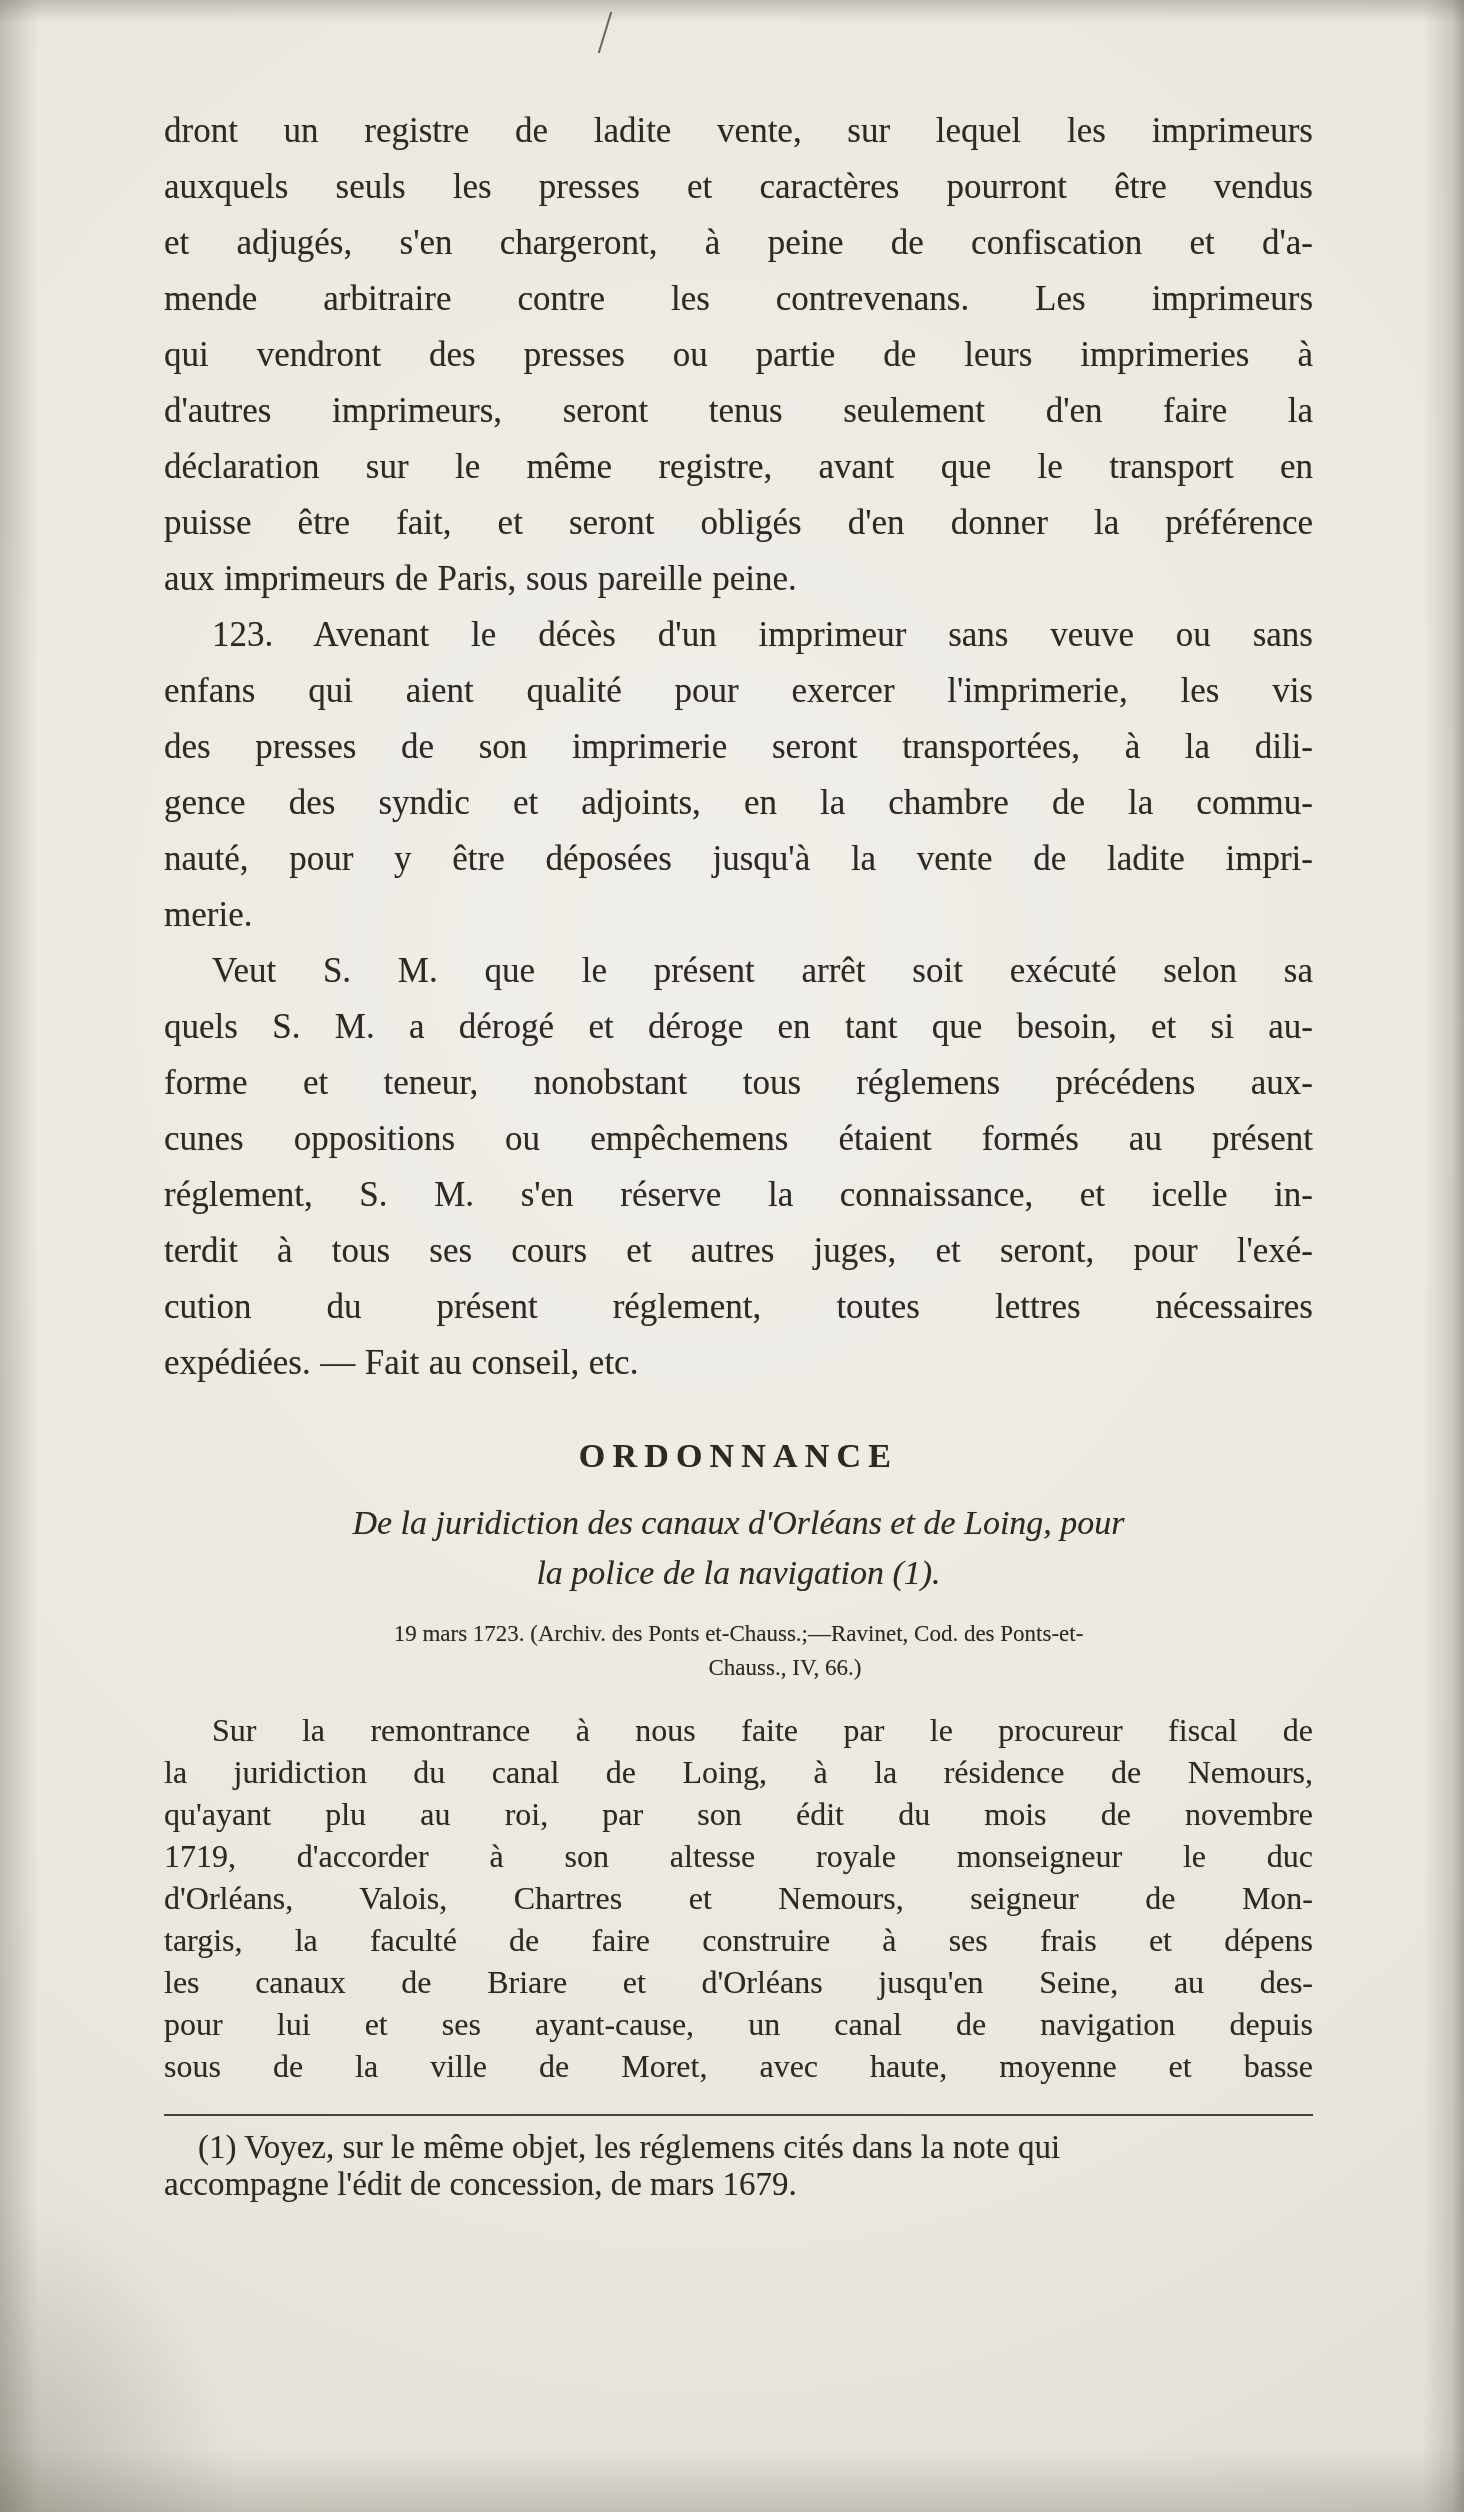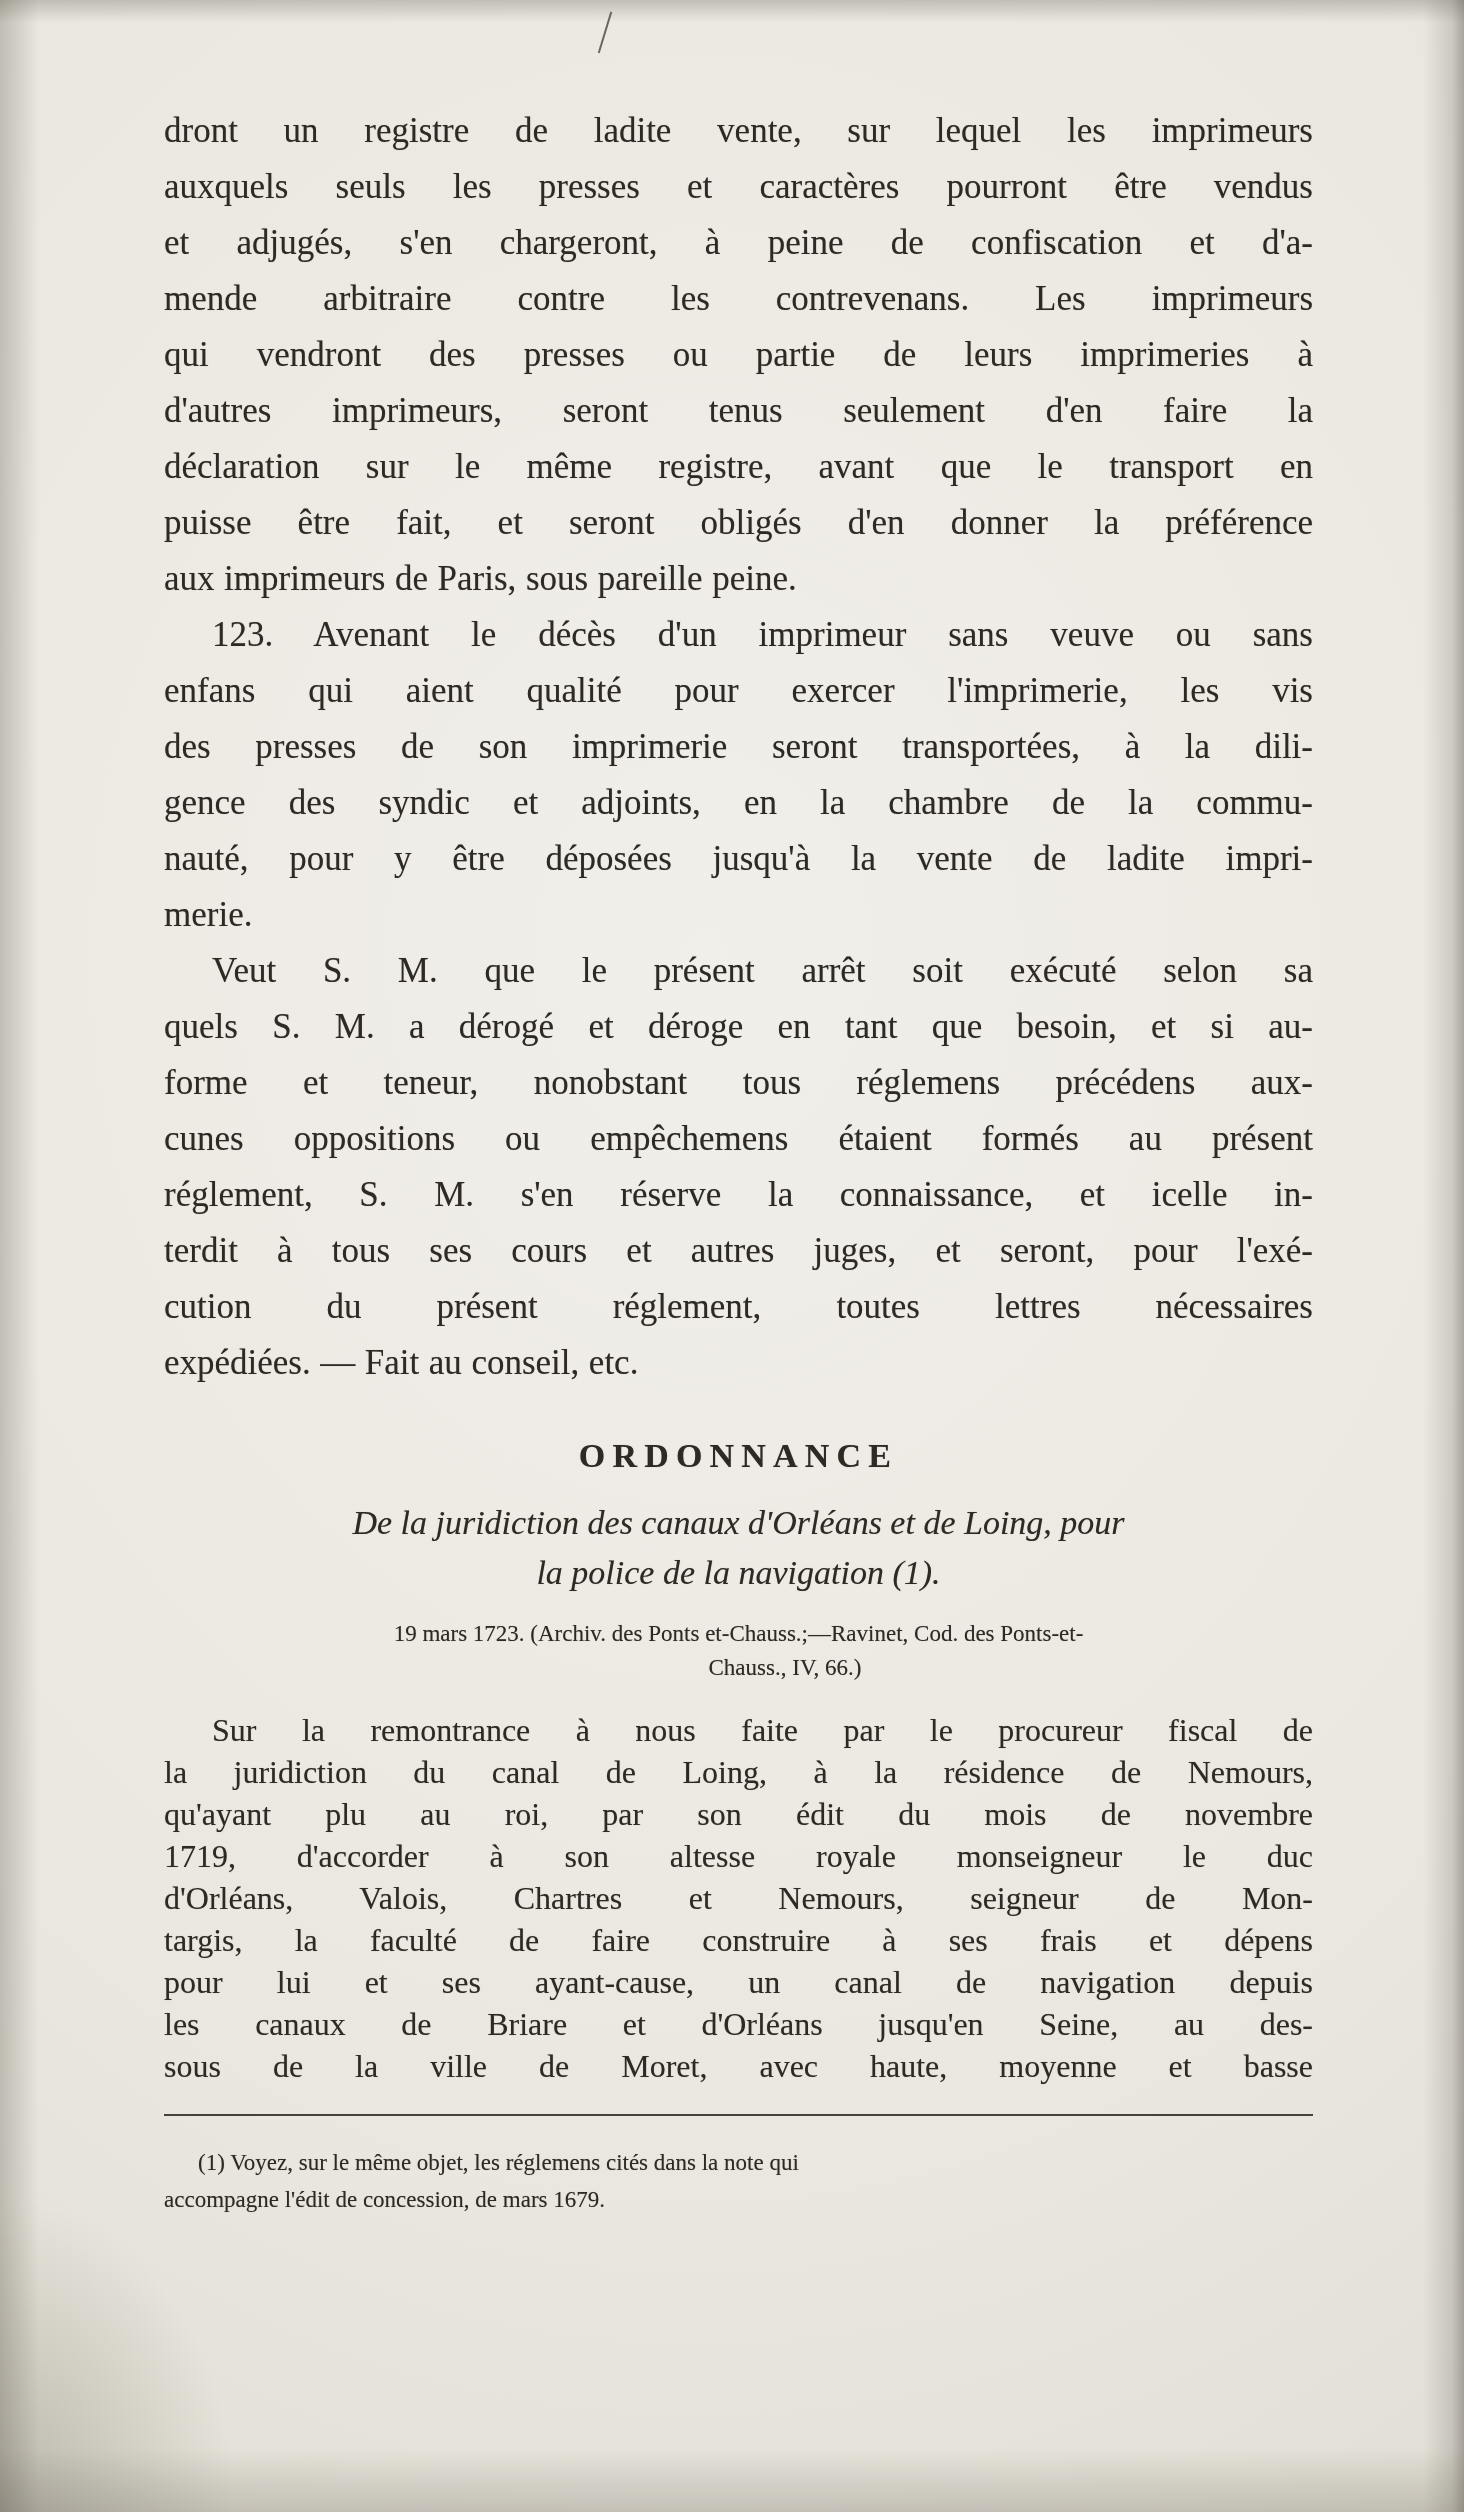--- a/index.html
+++ b/index.html
@@ -102,22 +102,22 @@
   .ord-citation .line { text-align: center; }
   .ord-citation .line:last-child { text-indent: 93px; }
   .footnote-rule {
     margin-top: 27px;
     width: 100%;
     border: 0;
     border-top: 2.4px solid #45423b;
     height: 0;
   }
   .footnote {
-    margin-top: 28px;
-    font-size: 23px;
+    margin-top: 13px;
+    font-size: 33px;
     line-height: 37px;
   }
   .footnote .line { text-align: left; }
   .footnote .line:first-child { text-indent: 34px; }
 </style>
 </head>
 <body>
 
 <div class="page">
 
@@ -170,22 +170,22 @@
         <div class="line">Chauss., IV, 66.)</div>
       </div>
 
     <div class="para body-lower indent-first cont">
         <div class="line">Sur la remontrance à nous faite par le procureur fiscal de</div>
         <div class="line">la juridiction du canal de Loing, à la résidence de Nemours,</div>
         <div class="line">qu'ayant plu au roi, par son édit du mois de novembre</div>
         <div class="line">1719, d'accorder à son altesse royale monseigneur le duc</div>
         <div class="line">d'Orléans, Valois, Chartres et Nemours, seigneur de Mon-</div>
         <div class="line">targis, la faculté de faire construire à ses frais et dépens</div>
+        <div class="line">les canaux de Briare et d'Orléans jusqu'en Seine, au des-</div>
         <div class="line">pour lui et ses ayant-cause, un canal de navigation depuis</div>
-        <div class="line">les canaux de Briare et d'Orléans jusqu'en Seine, au des-</div>
         <div class="line">sous de la ville de Moret, avec haute, moyenne et basse</div>
       </div>
 
     <hr class="footnote-rule">
 
     <div class="footnote">
         <div class="line">(1) Voyez, sur le même objet, les réglemens cités dans la note qui</div>
         <div class="line">accompagne l'édit de concession, de mars 1679.</div>
       </div>
 

